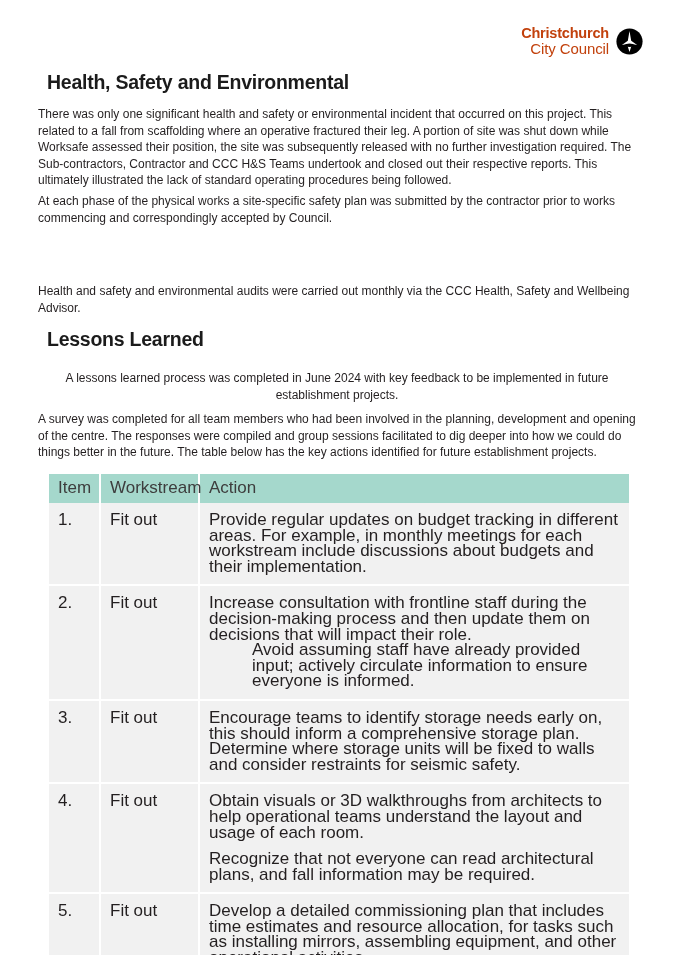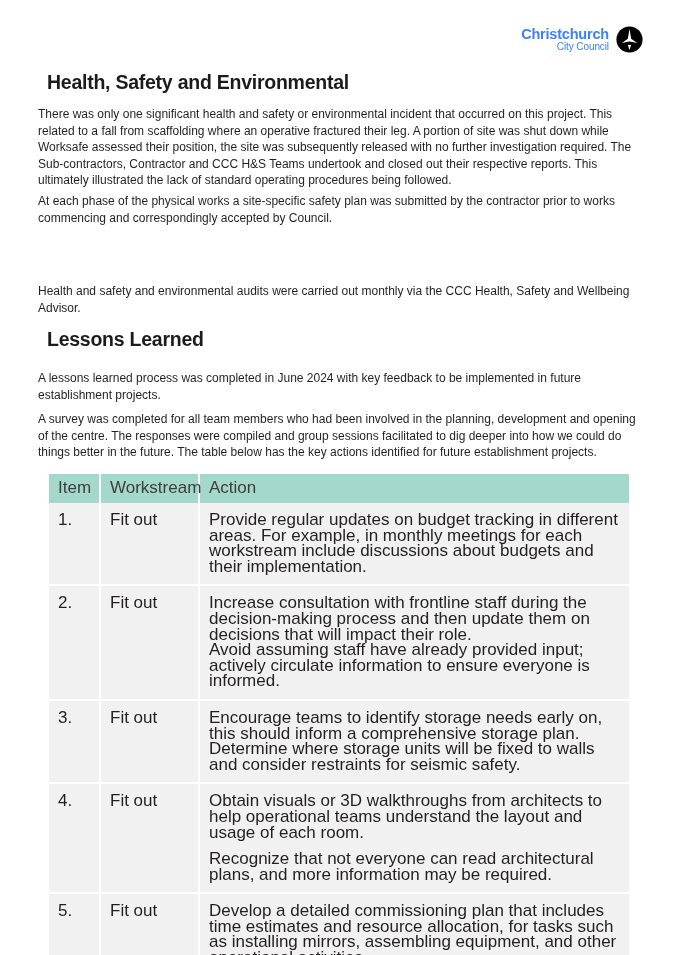--- a/index.html
+++ b/index.html
@@ -29,30 +29,30 @@
     position: absolute;
     top: 26px;
     right: 32px;
     display: flex;
     align-items: center;
     gap: 7px;
   }
   .logo-text {
     text-align: right;
     line-height: 1.02;
-    color: #3b82f6;
+    color: #c2410c;
   }
   .logo-line1 {
     font-size: 14.5px;
     font-weight: bold;
     letter-spacing: -0.2px;
     display: block;
   }
   .logo-line2 {
-    font-size: 10px;
+    font-size: 15px;
     font-weight: normal;
     letter-spacing: -0.1px;
     display: block;
   }
   .logo-mark {
     width: 27px;
     height: 27px;
     flex: 0 0 auto;
   }
 
@@ -75,21 +75,21 @@
     width: 598px;
     font-size: 12px;
     line-height: 16.6px;
     color: #231f20;
     text-align: left;
   }
   .p1 { top: 94px; }
   .p2 { top: 181px; }
   .p3 { top: 215px; }
   .p4 { top: 271px; }
-  .p5 { top: 358px; }
+  .p5 { top: 358px; text-align: center; }
   .p6 { top: 399px; }
 
   
   .actions-table {
     position: absolute;
     left: 49px;
     top: 474px;
     width: 580px;
     border-collapse: collapse;
     table-layout: fixed;
@@ -119,21 +119,21 @@
     border-bottom: 2px solid #ffffff;
     line-height: 15.6px;
     color: #231f20;
   }
   .actions-table tbody td:last-child { border-right: none; }
   .actions-table tbody tr:last-child td { border-bottom: none; }
 
   .cell-item { color: #231f20; }
   .action-para { margin: 0; }
   .action-para + .action-para.gap { margin-top: 11px; }
-  .action-para + .action-para.tight { margin-top: 0; }
+  .action-para + .action-para.tight { margin-top: 0; margin-left: 43px; }
 </style>
 </head>
 <body>
 
 <div class="page">
 
   <div class="logo-block">
     <div class="logo-text">
       <span class="logo-line1">Christchurch</span>
       <span class="logo-line2">City Council</span>
@@ -190,21 +190,21 @@
           <td>Fit out</td>
           <td>
             <p class="action-para">Encourage teams to identify storage needs early on, this should inform a comprehensive storage plan. Determine where storage units will be fixed to walls and consider restraints for seismic safety.</p>
           </td>
         </tr>
         <tr>
           <td class="cell-item">4.</td>
           <td>Fit out</td>
           <td>
             <p class="action-para">Obtain visuals or 3D walkthroughs from architects to help operational teams understand the layout and usage of each room.</p>
-            <p class="action-para gap">Recognize that not everyone can read architectural plans, and more information may be required.</p>
+            <p class="action-para gap">Recognize that not everyone can read architectural plans, and fall information may be required.</p>
           </td>
         </tr>
         <tr>
           <td class="cell-item">5.</td>
           <td>Fit out</td>
           <td>
             <p class="action-para">Develop a detailed commissioning plan that includes time estimates and resource allocation, for tasks such as installing mirrors, assembling equipment, and other operational activities.</p>
             <p class="action-para gap">Ensure that enough time is allocated for the commissioning period.</p>
           </td>
         </tr>

